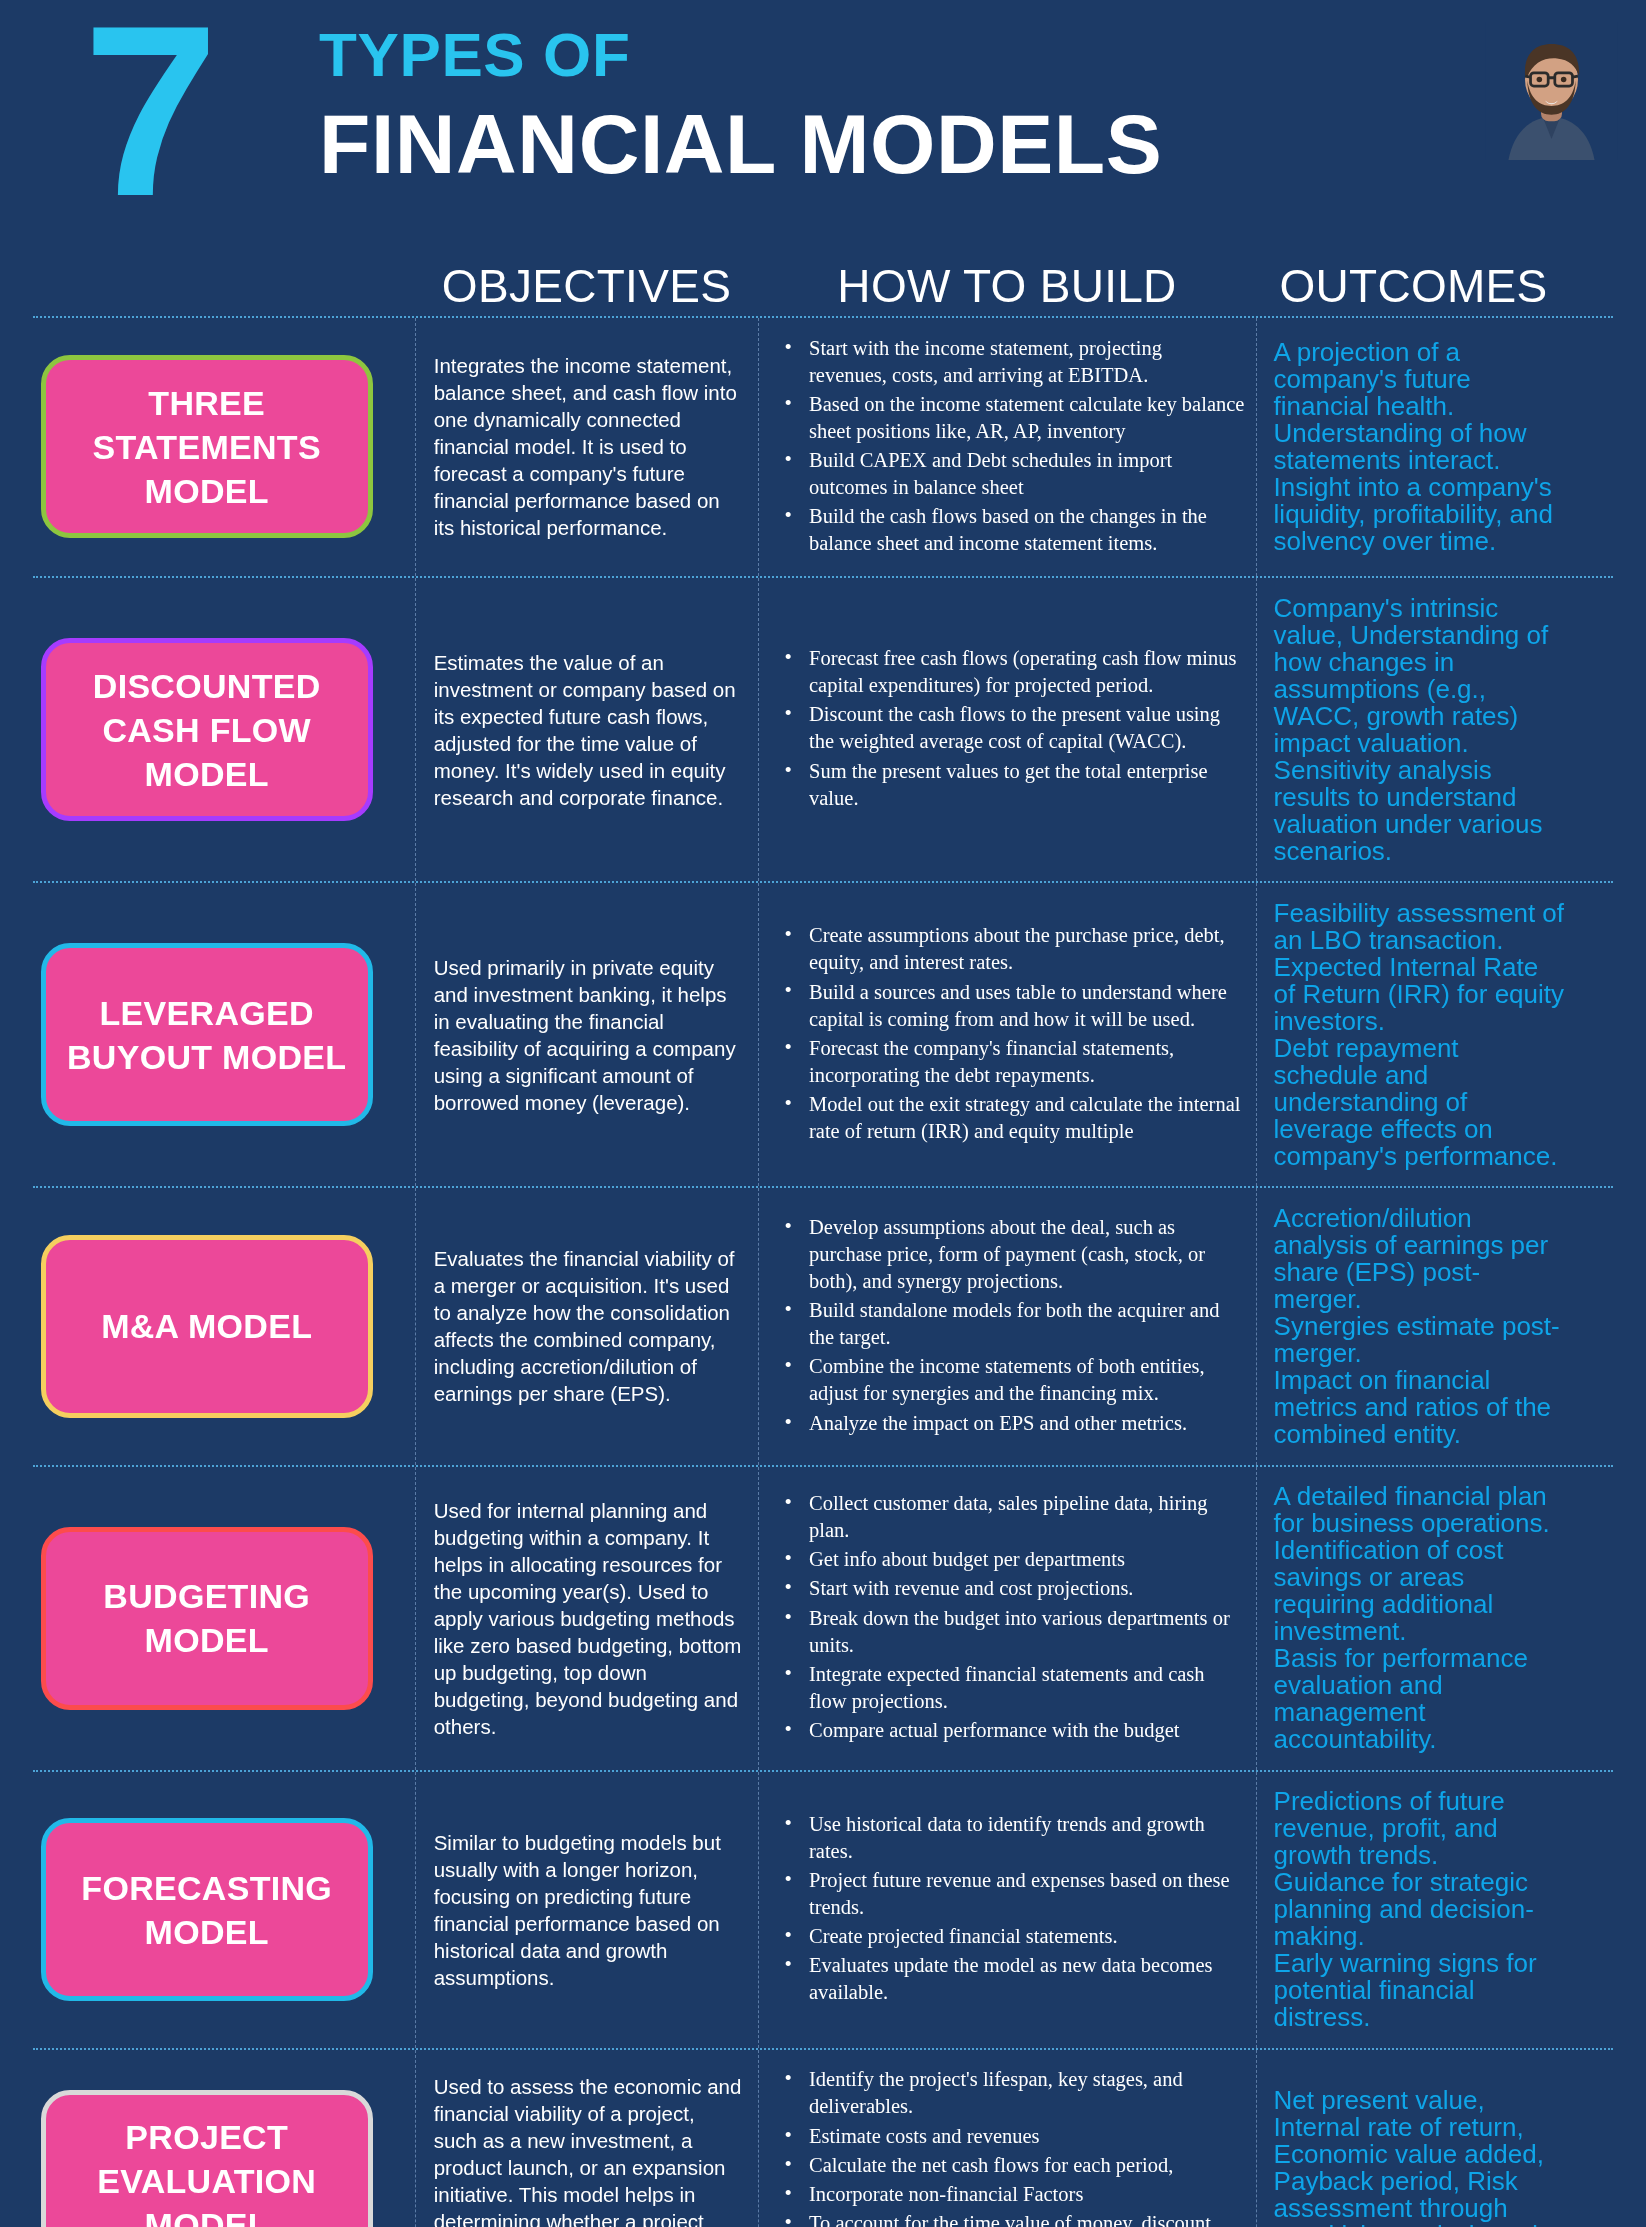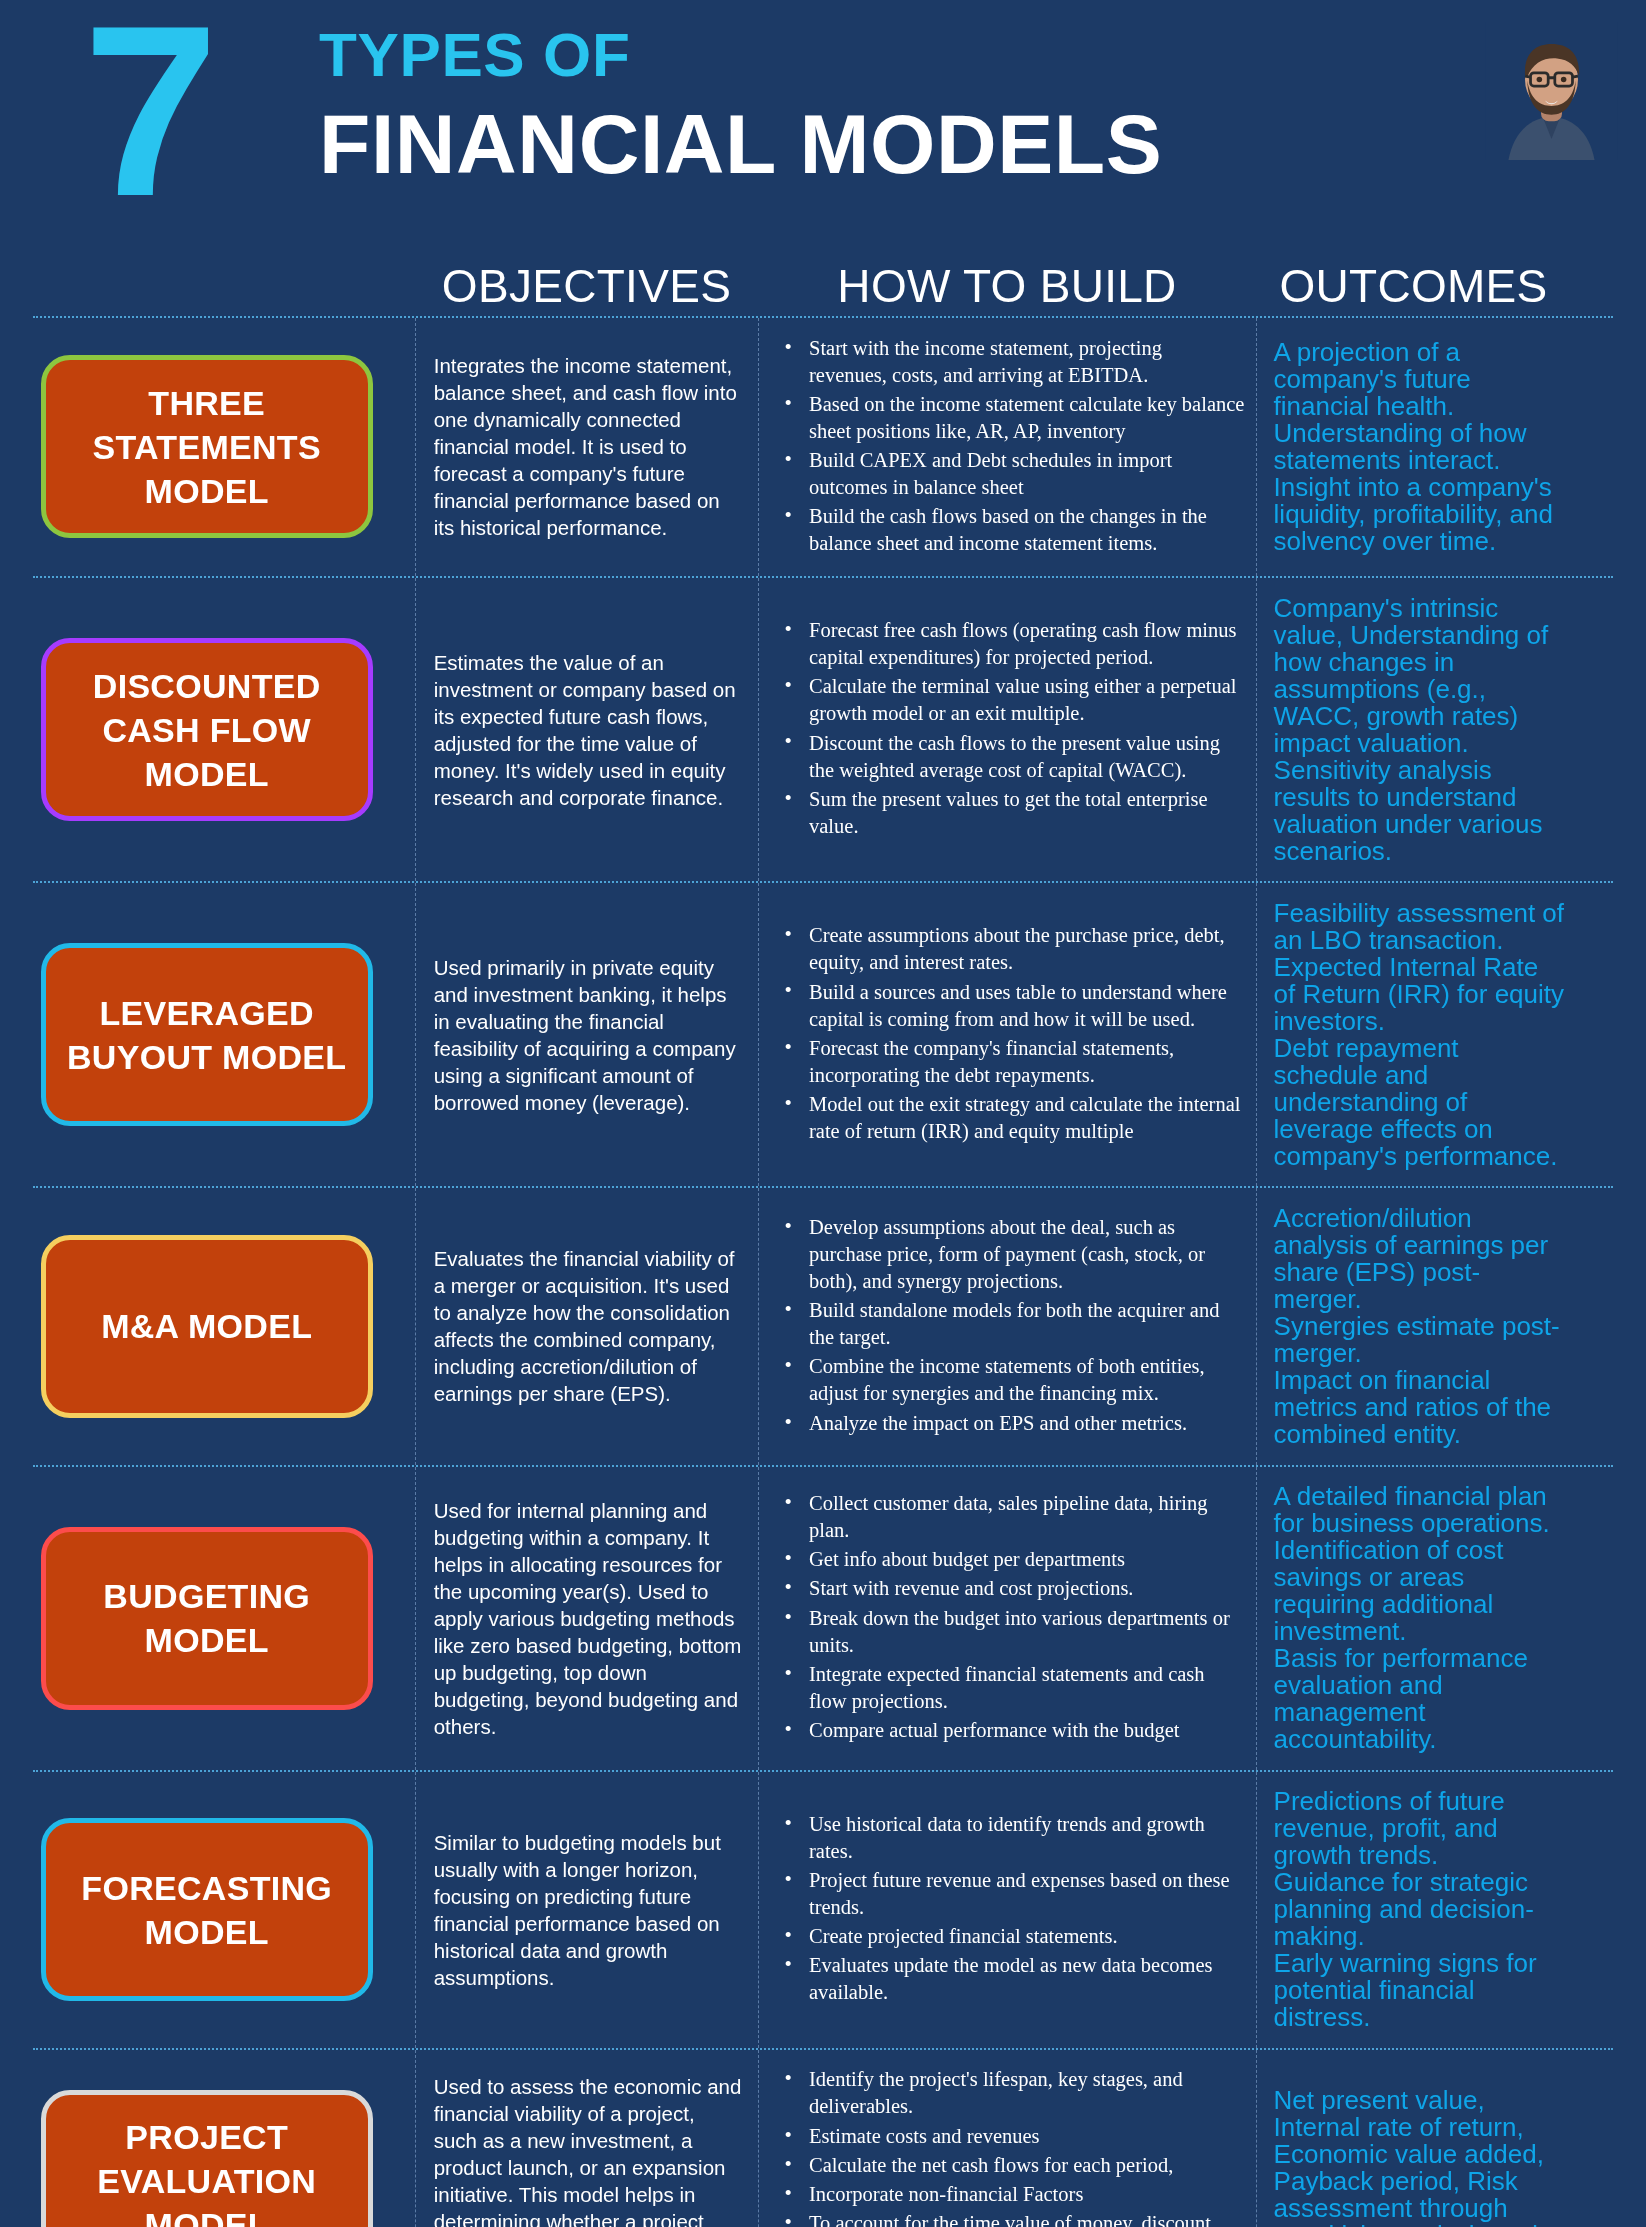--- a/index.html
+++ b/index.html
@@ -108,21 +108,21 @@
     width: 382px;
     flex: 0 0 382px;
     display: flex;
     align-items: center;
     justify-content: flex-start;
     padding: 14.4px 22px 14.4px 7.7px;
   }
 
   .badge {
     width: 332px;
-    background: #c2410c;
+    background: #ec4899;
     border-radius: 29px;
     border: 5px solid #8dc63f;
     display: flex;
     align-items: center;
     justify-content: center;
     text-align: center;
     padding: 2px 10px;
     min-height: 183px;
   }
   .badge-label {
@@ -269,21 +269,20 @@
           <div class="badge" style="border-color: rgb(166, 59, 255);">
             <div class="badge-label">DISCOUNTED CASH FLOW MODEL</div>
           </div>
         </div>
         <div class="cell-obj">
           <div class="body-text">Estimates the value of an investment or company based on its expected future cash flows, adjusted for the time value of money. It's widely used in equity research and corporate finance.</div>
         </div>
         <div class="cell-how">
           <ul class="bullets">
             <li>Forecast free cash flows (operating cash flow minus capital expenditures) for projected period.</li>
-            <li>Calculate the terminal value using either a perpetual growth model or an exit multiple.</li>
             <li>Discount the cash flows to the present value using the weighted average cost of capital (WACC).</li>
             <li>Sum the present values to get the total enterprise value.</li>
           </ul>
         </div>
         <div class="cell-out">
           <div class="outcome-text">Company's intrinsic value, Understanding of how changes in assumptions (e.g., WACC, growth rates) impact valuation.<br>Sensitivity analysis results to understand valuation under various scenarios.</div>
         </div>
       </div>
       <div class="row">
         <div class="cell-badge">

